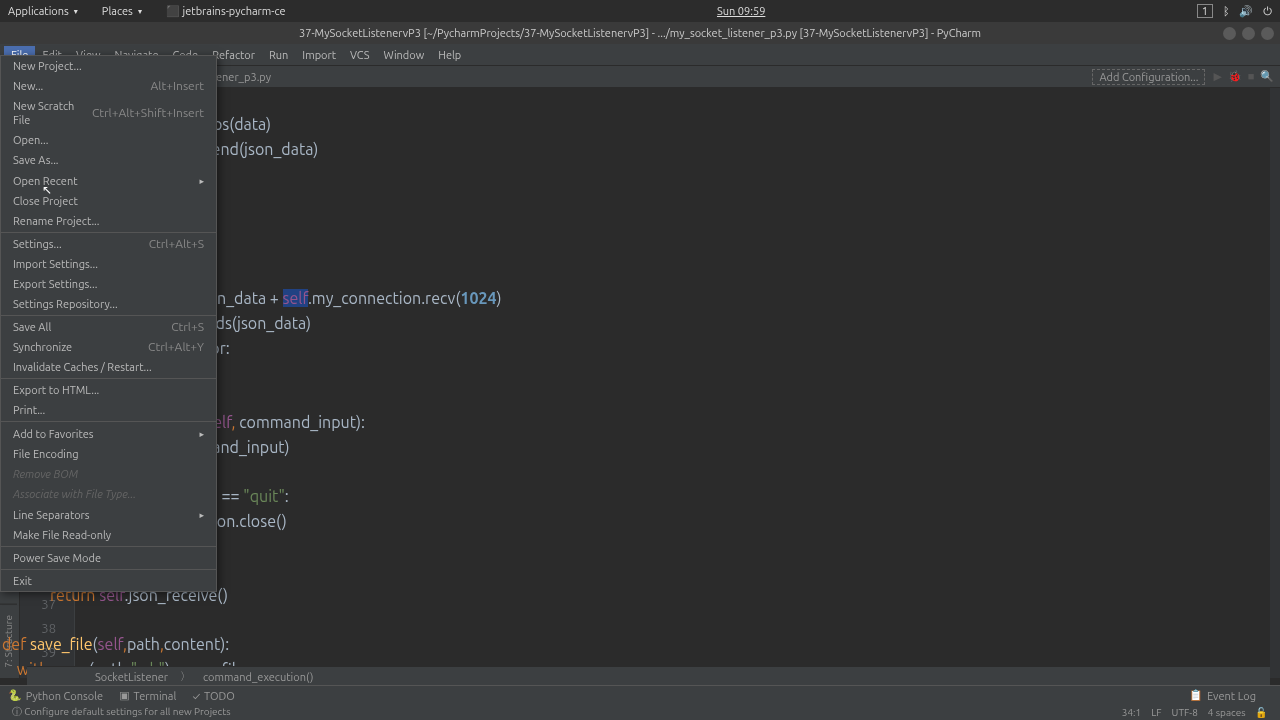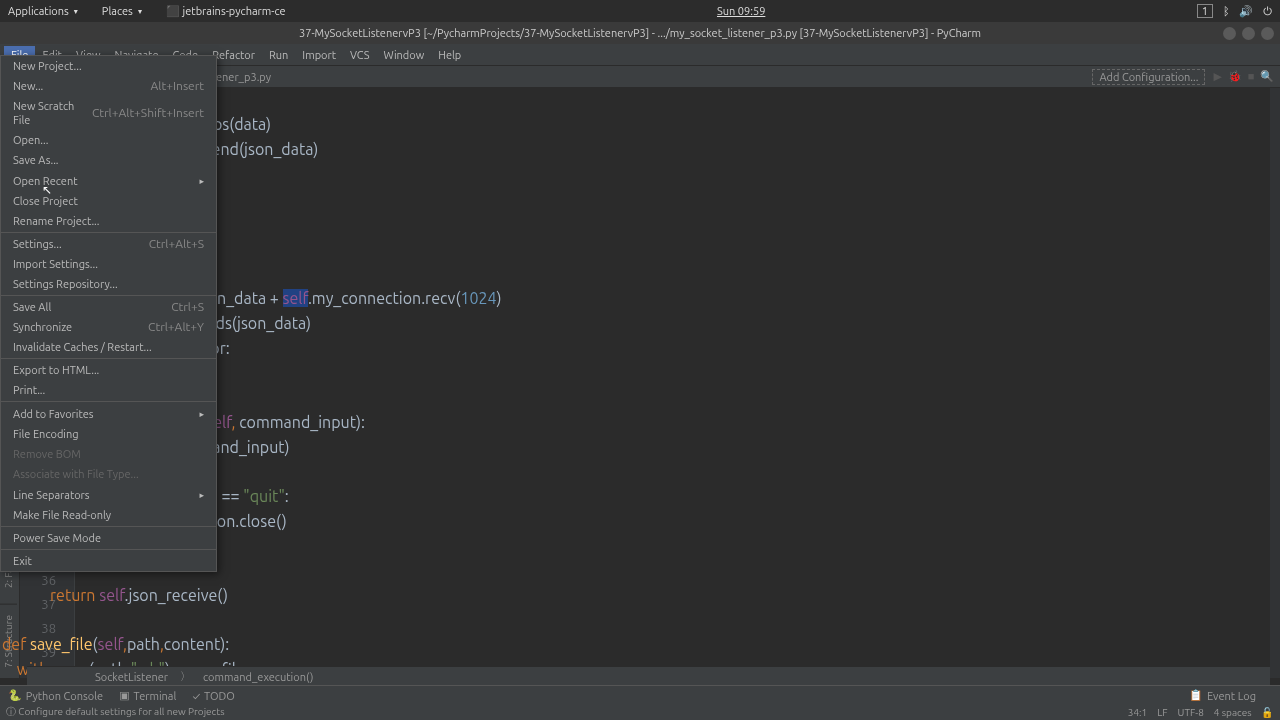--- a/index.html
+++ b/index.html
@@ -31,49 +31,49 @@
 
 .navbar { background: #3c3f41; height: 22px; display: flex; align-items: center; font-size: 11px; padding: 0 6px; color: #999; border-bottom: 1px solid #2b2b2b; }
 .navbar-right { margin-left: auto; display: flex; gap: 8px; align-items: center; }
 .add-config { border: 1px dashed #666; padding: 1px 6px; font-size: 11px; color: #999; margin-left: 40px; }
 .run-icons { display: flex; gap: 6px; }
 
 
 .file-menu { position: absolute; left: 0; top: 55px; width: 217px; background: #3c3f41; border: 1px solid #555; box-shadow: 2px 2px 8px rgba(0,0,0,0.5); z-index: 100; font-size: 11px; }
 .menu-item { padding: 3px 12px; display: flex; justify-content: space-between; align-items: center; color: #bbb; cursor: pointer; line-height: 14px; min-height: 16px; }
 .menu-item.highlighted { background: #2f65ca; color: #fff; }
-.menu-item.disabled { color: #666; }
+.menu-item.disabled { color: #666; font-style: italic; }
 .menu-sep { height: 1px; background: #555; margin: 1px 0; }
 .menu-shortcut { color: #888; font-size: 12px; }
 .submenu-arrow::after { content: "▸"; font-size: 9px; }
 
 
 .editor-container { position: absolute; left: 20px; right: 10px; top: 88px; bottom: 42px; background: #2b2b2b; }
 .gutter { position: absolute; left: 0; top: 0; bottom: 0; width: 55px; background: #313335; border-right: 1px solid #3c3f41; }
 .line-numbers { position: absolute; left: 0; top: 0; width: 40px; text-align: right; color: #606366; font-family: "JetBrains Mono", monospace; font-size: 13px; line-height: 24px; padding-right: 4px; }
 .code { position: absolute; left: 62px; top: 0; right: 0; font-family: "JetBrains Mono", "Consolas", monospace; font-size: 16px; line-height: 24px; white-space: pre; color: #a9b7c6; }
 
 .kw { color: #cc7832; }
 .str { color: #6a8759; }
-.num { color: #6897bb; }
+.num { color: #6897bb; font-weight: bold; }
 .fn { color: #ffc66d; }
 .self { color: #94558d; }
 .hl-self { background: #214283; color: #94558d; }
 
 
 .breadcrumb { position: absolute; bottom: 34px; left: 27px; right: 10px; height: 20px; background: #3c3f41; font-size: 11px; color: #999; display: flex; align-items: center; padding: 0 8px; border-top: 1px solid #2b2b2b; }
 .breadcrumb span { margin: 0 6px; }
 
 
 .bottombar { position: absolute; bottom: 15px; left: 0; right: 0; height: 20px; background: #3c3f41; font-size: 11px; color: #999; display: flex; align-items: center; padding: 0 8px; border-top: 1px solid #555; }
 .bottombar .tool { margin-right: 16px; display: inline-flex; align-items: center; gap: 4px; }
 .bottombar-right { margin-left: auto; }
 
 
-.statusbar { position: absolute; bottom: 0; left: 0; right: 0; height: 16px; background: #3c3f41; font-size: 10px; color: #999; display: flex; align-items: center; padding: 0 6px; }
+.statusbar { position: absolute; bottom: 0; left: 0; right: 0; height: 16px; background: #3c3f41; font-size: 10px; color: #999; display: flex; align-items: center; padding: 0 12px; }
 .statusbar-right { margin-left: auto; display: flex; gap: 10px; }
 
 
 .left-tabs { position: absolute; left: 0; top: 88px; bottom: 42px; width: 20px; background: #3c3f41; border-right: 1px solid #2b2b2b; }
 .left-tab { writing-mode: vertical-lr; transform: rotate(180deg); font-size: 10px; color: #888; padding: 10px 3px; border-bottom: 1px solid #2b2b2b; }
 
 
 .right-stripe { position: absolute; right: 0; top: 88px; bottom: 42px; width: 10px; background: #313335; }
 
 .cursor-arrow { position: absolute; left: 42px; top: 183px; font-size: 12px; color: #fff; z-index: 200; pointer-events: none; }
@@ -165,20 +165,23 @@
     </div>
   <div class="menu-sep"></div>
   <div class="menu-item">
       <span>Settings...</span>
       <span class="menu-shortcut">Ctrl+Alt+S</span>
     </div>
   <div class="menu-item">
       <span>Import Settings...</span>
     </div>
   <div class="menu-item">
+      <span>Export Settings...</span>
+    </div>
+  <div class="menu-item">
       <span>Settings Repository...</span>
     </div>
   <div class="menu-sep"></div>
   <div class="menu-item">
       <span>Save All</span>
       <span class="menu-shortcut">Ctrl+S</span>
     </div>
   <div class="menu-item">
       <span>Synchronize</span>
       <span class="menu-shortcut">Ctrl+Alt+Y</span>

